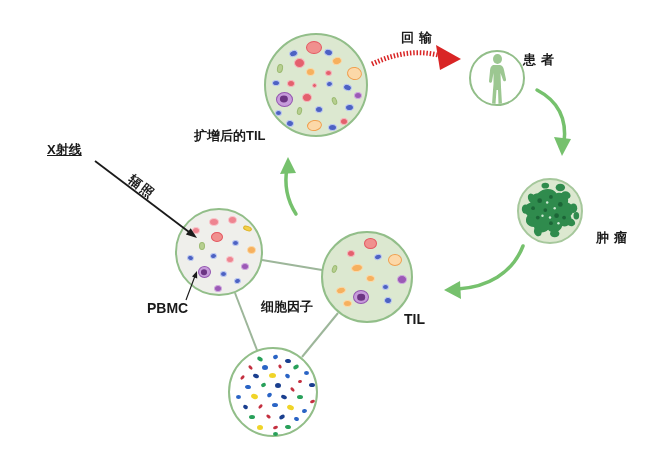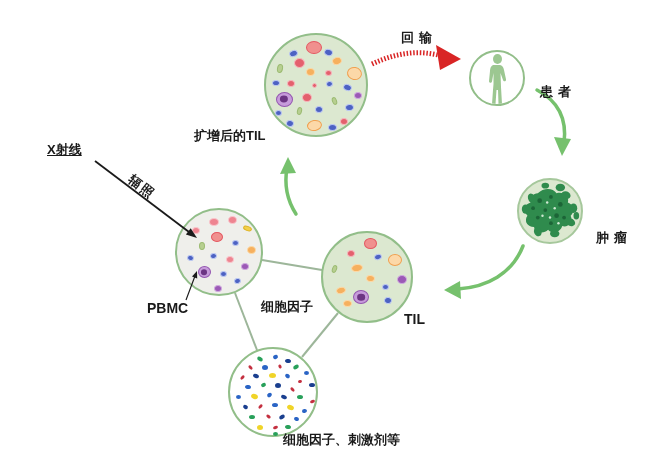--- a/index.html
+++ b/index.html
@@ -214,20 +214,19 @@
     <polygon points="197,238 190.7,228.2 185.9,234.6" fill="#1a1a1a"></polygon>
 
     <line x1="186" y1="300" x2="195" y2="276" stroke-width="1.2" stroke="#1a1a1a"></line>
     <polygon points="197,271 197.2,278.6 192,276.6" fill="#1a1a1a"></polygon>
   </svg>
 
   <div class="label" style="left:47px; top:142px;text-decoration:underline;">X射线</div>
   <div class="label" id="l-irradiation" style="left:130px; top:170px;">辐照</div>
   <div class="label" style="left:194px; top:128px;">扩增后的TIL</div>
   <div class="label sp" style="left:401px; top:30px;">回输</div>
-  <div class="label sp" style="left:540px; top:52px;margin-top:32px;">患者</div>
+  <div class="label sp" style="left:523px; top:52px;">患者</div>
   <div class="label sp" style="left:596px; top:230px;">肿瘤</div>
   <div class="label" id="l-til" style="left:404px; top:311px;">TIL</div>
   <div class="label" style="left:261px; top:299px;">细胞因子</div>
   <div class="label" id="l-pbmc" style="left:147px; top:300px;">PBMC</div>
-  <div class="label" style="left:283px; top:432px;">细胞因子、刺激剂等</div>
 
 </div>
 
 </body></html>

